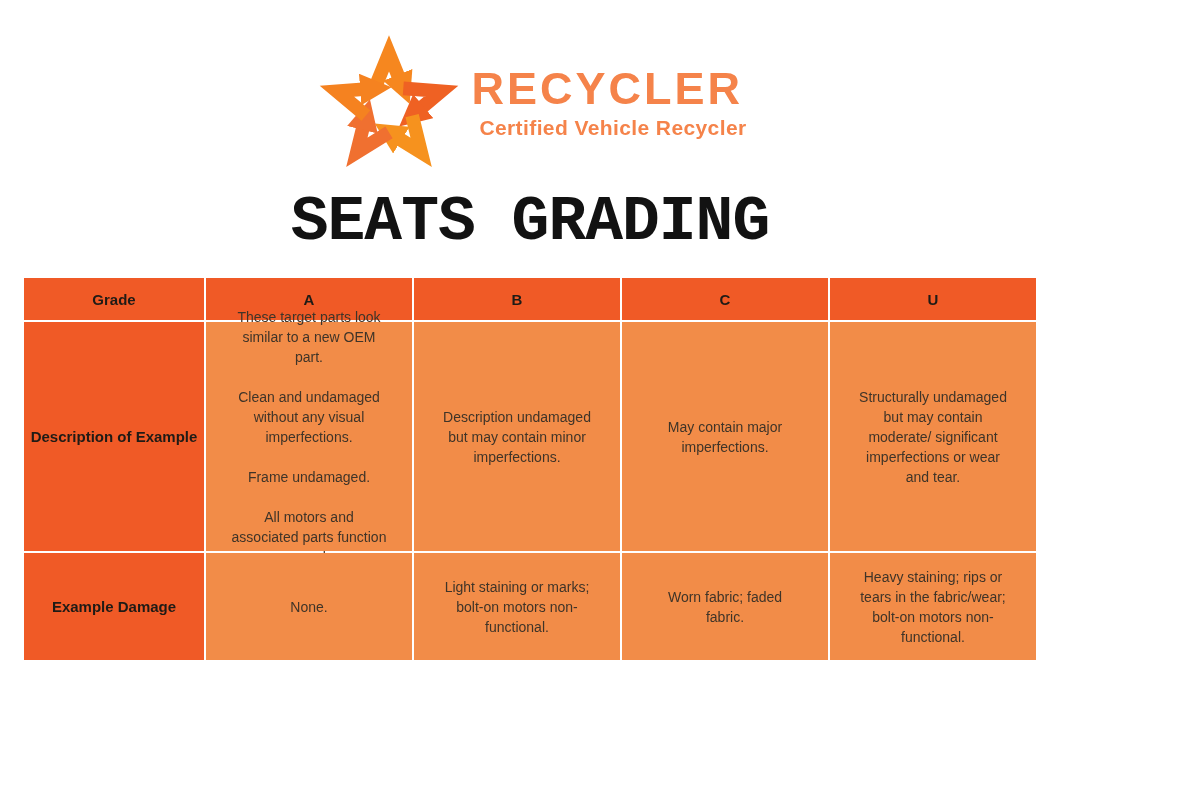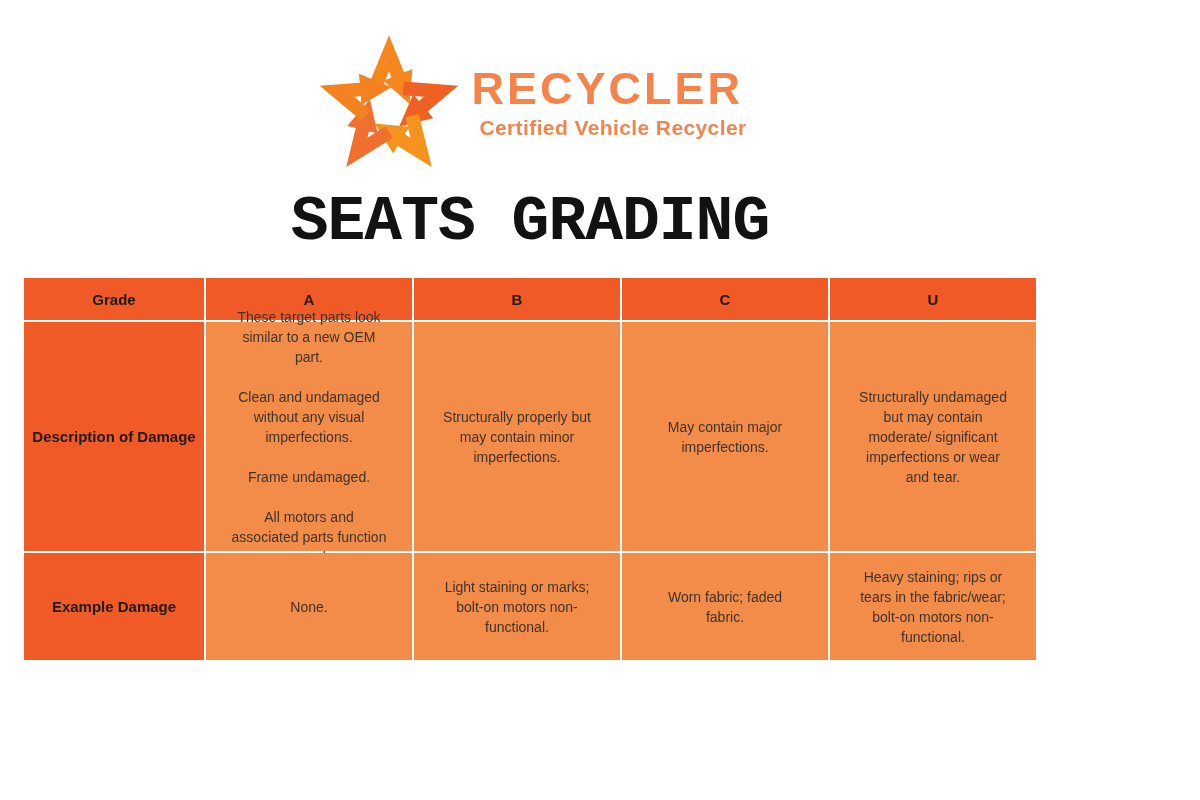--- a/index.html
+++ b/index.html
@@ -106,29 +106,29 @@
   <h1 class="page-title">SEATS GRADING</h1>
 
   <div class="grading-table">
 
     <div class="cell head">Grade</div>
     <div class="cell head">A</div>
     <div class="cell head">B</div>
     <div class="cell head">C</div>
     <div class="cell head">U</div>
 
-    <div class="cell head">Description of Damage</div>
+    <div class="cell head">Description of Example</div>
     <div class="cell body">These target parts look similar to a new OEM part.
 
 Clean and undamaged without any visual imperfections.
 
 Frame undamaged.
 
 All motors and associated parts function properly.</div>
-    <div class="cell body">Structurally properly but may contain minor imperfections.</div>
+    <div class="cell body">Description undamaged but may contain minor imperfections.</div>
     <div class="cell body">May contain major imperfections.</div>
     <div class="cell body">Structurally undamaged but may contain moderate/ significant imperfections or wear and tear.</div>
 
     <div class="cell head">Example Damage</div>
     <div class="cell body">None.</div>
     <div class="cell body">Light staining or marks; bolt-on motors non-functional.</div>
     <div class="cell body">Worn fabric; faded fabric.</div>
     <div class="cell body">Heavy staining; rips or tears in the fabric/wear; bolt-on motors non-functional.</div>
 
   </div>

